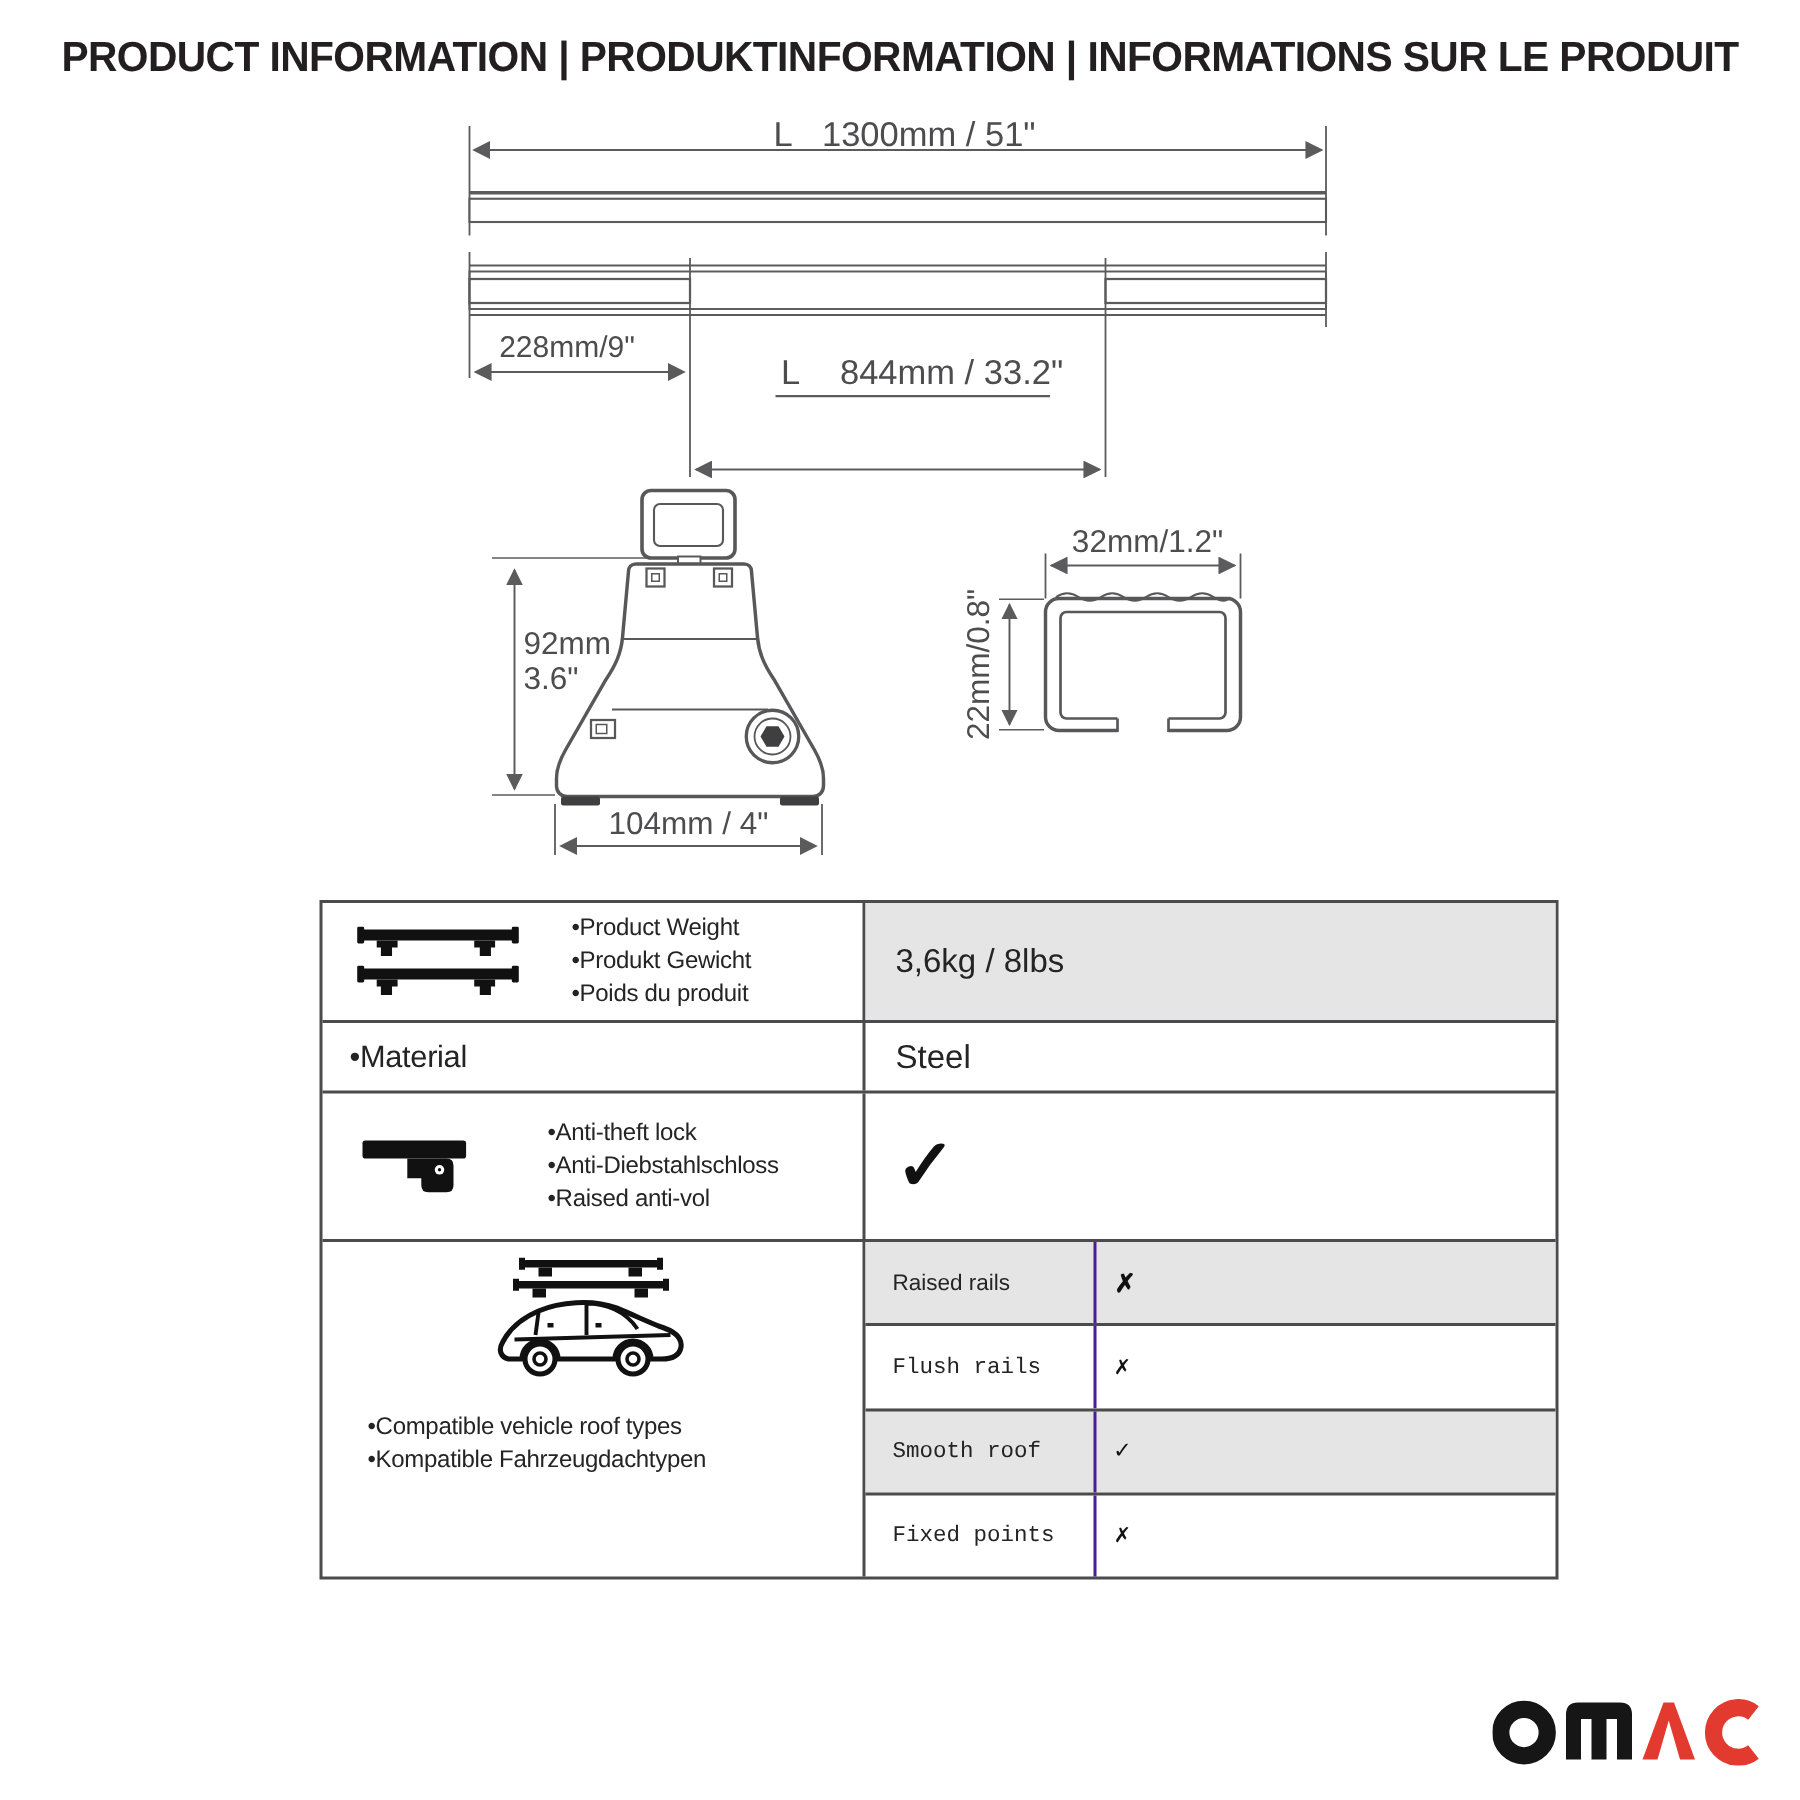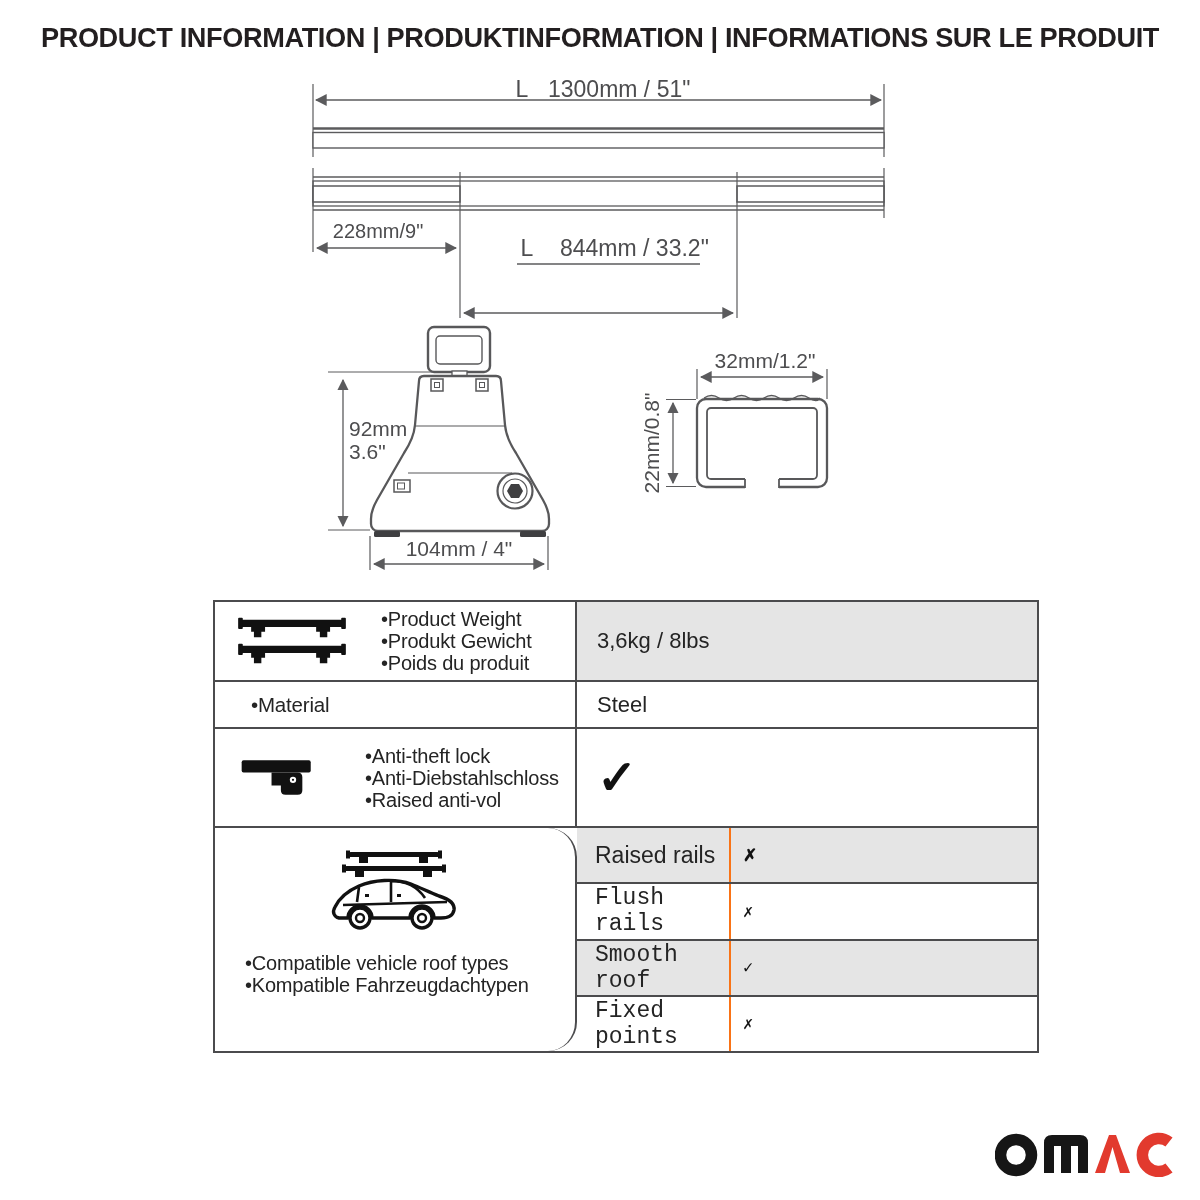--- a/index.html
+++ b/index.html
@@ -19,34 +19,34 @@
   
   .spec{
     position:absolute;left:213px;top:600px;width:826px;
     border:2px solid #4b4b4d;box-sizing:border-box;background:#fff;
   }
   .row{display:flex;box-sizing:border-box;}
   .row + .row{border-top:2px solid #4b4b4d;}
   .cell-l{width:362px;border-right:2px solid #4b4b4d;box-sizing:border-box;display:flex;align-items:center;}
   .cell-v{flex:1;display:flex;align-items:center;padding-left:20px;box-sizing:border-box;font-size:22px;color:#242424;}
   .gray{background:#e5e5e5;}
-  .labels{font-size:20px;line-height:22px;color:#242424;letter-spacing:-0.2px;}
+  .labels{font-size:16px;line-height:22px;color:#242424;letter-spacing:-0.2px;}
   .r1{height:78px;}
   .r2{height:47px;}
   .r3{height:79px;}
   .r4{height:99px;}
   .r5{height:225px;}
-  .r5 .cell-l{display:block;padding-top:22px;border-radius:29px;}
+  .r5 .cell-l{display:block;padding-top:10px;}
   .caricon-wrap{width:100%;text-align:center;}
   .bigcheck{font-size:48px;font-weight:700;color:#111;line-height:1;}
   .subtable{flex:1;display:flex;flex-direction:column;align-self:stretch;padding:0;}
   .subrow{flex:1;display:flex;box-sizing:border-box;}
   .subrow + .subrow{border-top:2px solid #4b4b4d;font-family:Liberation Mono, monospace;}
-  .sublabel{width:154px;border-right:2px solid #f97316;display:flex;align-items:center;
-    padding-left:18px;font-size:23px;color:#242424;box-sizing:border-box;}
+  .sublabel{width:154px;border-right:2px solid #4c1d95;display:flex;align-items:center;
+    padding-left:18px;font-size:15px;color:#242424;box-sizing:border-box;}
   .submark{flex:1;display:flex;align-items:center;padding-left:12px;font-size:17px;font-weight:700;color:#111;}
   
   .logo{position:absolute;left:995px;top:1131px;}
 </style>
 </head>
 <body>
 
 <div class="hdr">PRODUCT INFORMATION | PRODUKTINFORMATION | INFORMATIONS SUR LE PRODUIT</div>
 
 <svg class="diagram" width="1200" height="505" viewBox="0 80 1200 505">
@@ -172,21 +172,21 @@
         <div>•Product Weight</div>
         <div>•Produkt Gewicht</div>
         <div>•Poids du produit</div>
       </div>
     </div>
     <div class="cell-v gray">3,6kg / 8lbs</div>
   </div>
 
   <div class="row r2">
     <div class="cell-l">
-      <div class="labels" style="margin-left:36px;font-size:20.5px">•Material</div>
+      <div class="labels" style="margin-left:18px;font-size:20.5px">•Material</div>
     </div>
     <div class="cell-v">Steel</div>
   </div>
 
 
   <div class="row r4">
     <div class="cell-l">
       <svg width="84" height="56" viewBox="0 0 84 60" style="margin-left:22px">
         <rect x="2" y="11" width="74" height="13" rx="2" fill="#111"></rect>
         <path d="M34,24 h28 q5,0 5,5 v14 q0,5 -5,5 h-13 q-5,0 -5,-5 v-5 h-10 z" fill="#111"></path>

